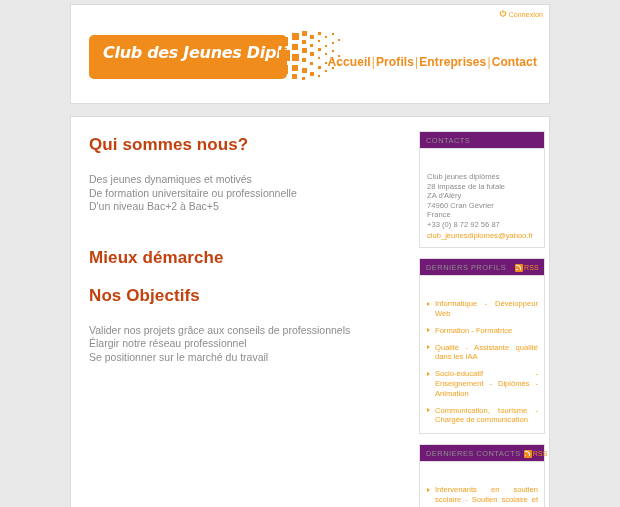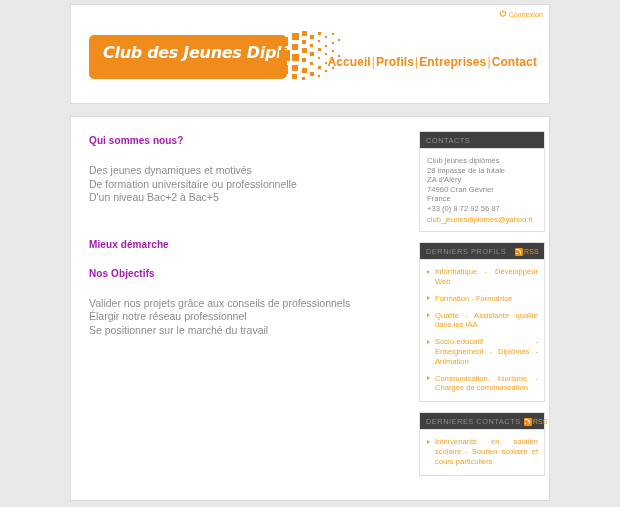--- a/index.html
+++ b/index.html
@@ -100,22 +100,22 @@
     border: 1px solid #dcdcdc;
     margin-top: 12px;
     min-height: 320px;
     padding: 14px 12px 14px 18px;
     display: flex;
     gap: 14px;
     align-items: flex-start;
   }
   .content { width: 316px; flex: none; padding-top: 4px; }
   .sec-title {
-    color: #a21caf;
-    font-size: 10px;
+    color: #c2410c;
+    font-size: 17px;
     font-weight: bold;
     margin: 0 0 18px 0;
     letter-spacing: .1px;
   }
   .sec-lines { margin: 0 0 34px 0; }
   .sec-lines div {
     color: #8d8d8d;
     font-size: 10.5px;
     line-height: 13.5px;
     white-space: nowrap;
@@ -123,21 +123,21 @@
   .sec-block:last-child .sec-lines { margin-bottom: 12px; }
 
   
   .sidebar { width: 126px; flex: none; }
   .panel {
     border: 1px solid #dfdfdf;
     background: #ffffff;
     margin-bottom: 10px;
   }
   .panel-head {
-    background: #404040;
+    background: #701a75;
     border-bottom: 1px solid #dfdfdf;
     padding: 4px 5px 3px 6px;
     font-size: 7.5px;
     color: #8d8d8d;
     letter-spacing: .45px;
     display: flex;
     align-items: center;
     gap: 3px;
   }
   .panel-head .ht { white-space: nowrap; }
@@ -167,21 +167,21 @@
     content: "";
     position: absolute;
     left: 1.4px; bottom: 1.4px;
     width: 4px; height: 4px;
     border: 1.1px solid #fff;
     border-left: none; border-bottom: none;
     border-radius: 0 4px 0 0;
   }
   .rss-label { font-size: 7px; color: #f08c1b; letter-spacing: .2px; }
 
-  .panel-body { padding: 7px 6px 7px 7px; }
+  .panel-body { padding: 7px 6px 7px 7px; margin-top: 16px; }
   .addr div {
     font-size: 7.6px;
     line-height: 9.6px;
     color: #8d8d8d;
     white-space: nowrap;
   }
   .addr .mail { color: #f4a11e; margin-top: 1px; cursor: pointer; }
 
   .plist { margin: 0; padding: 0; list-style: none; }
   .plist li {

